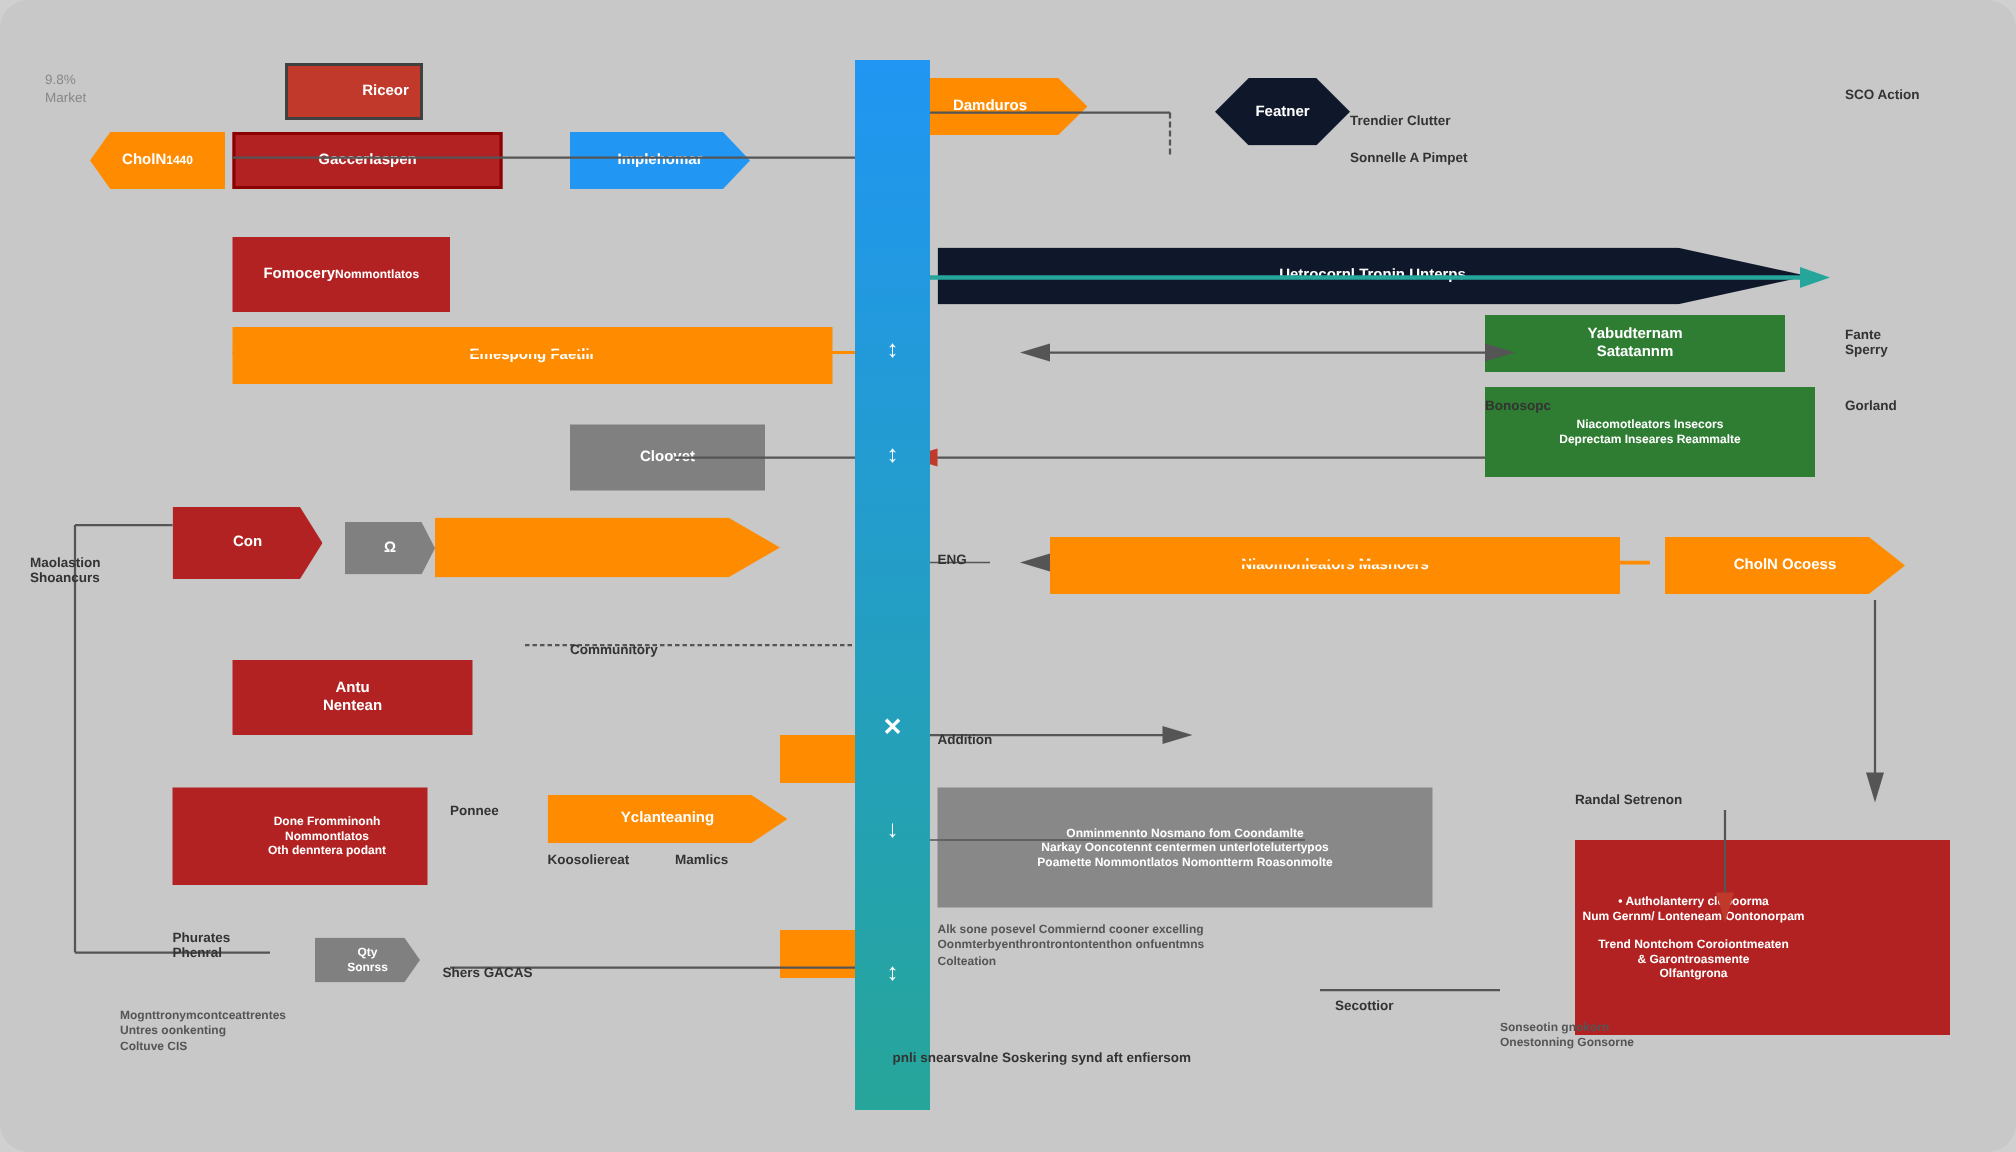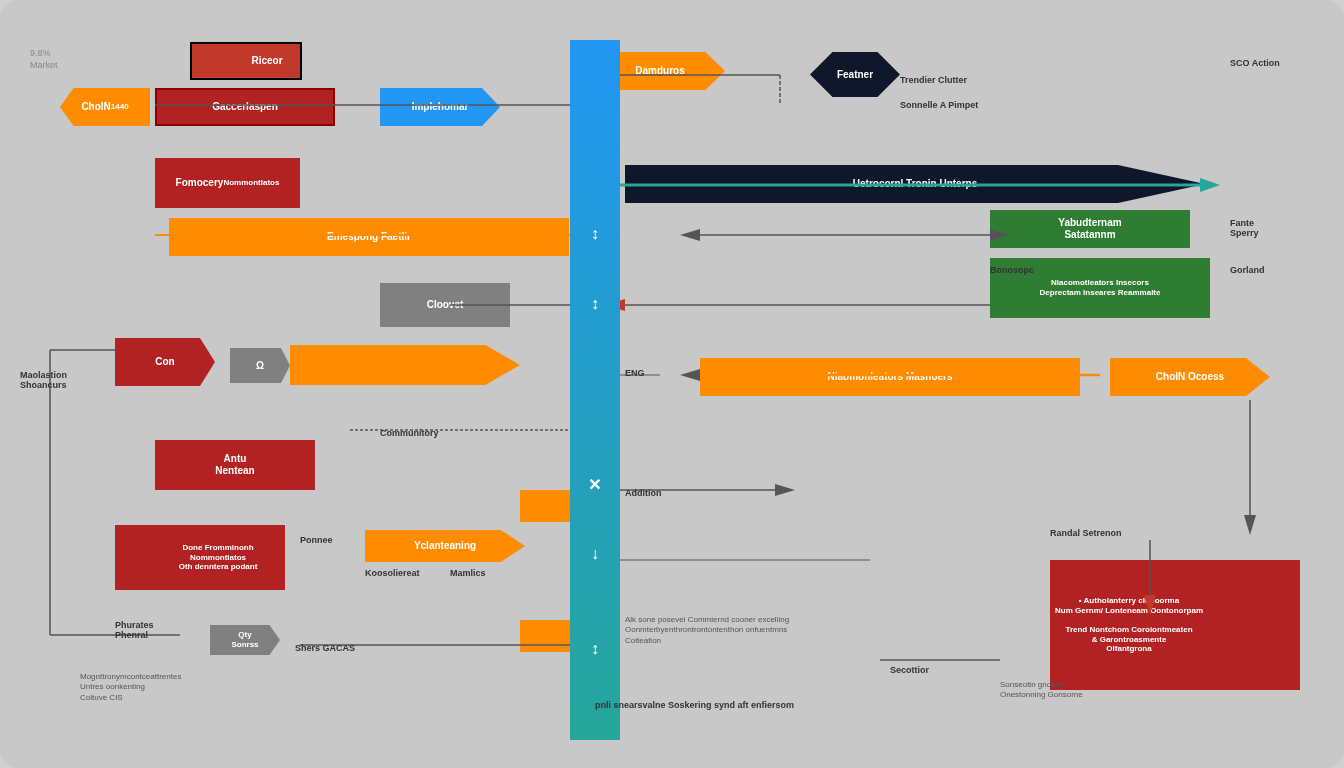--- a/index.html
+++ b/index.html
@@ -108,20 +108,21 @@
       color: #333;
       font-weight: bold;
       z-index: 20;
     }
     .label-small {
       position: absolute;
       font-size: 8px;
       color: #555;
       z-index: 20;
       line-height: 1.3;
+      font-weight: bold;
     }
 
     
     .top-label {
       position: absolute;
       font-size: 9px;
       color: #888;
       z-index: 20;
     }
   </style>
@@ -174,21 +175,21 @@
     <line x1="1150" y1="540" x2="1150" y2="600" stroke="#555" stroke-width="1.5"></line>
     <polygon points="1144,595 1150,615 1156,595" fill="#c0392b"></polygon>
 
     <line x1="1250" y1="400" x2="1250" y2="520" stroke="#555" stroke-width="1.5"></line>
     <polygon points="1244,515 1250,535 1256,515" fill="#555"></polygon>
   </svg>
 
   <div class="top-label" style="left:30px; top:48px;">9.8%</div>
   <div class="top-label" style="left:30px; top:60px;">Market</div>
 
-  <div class="shape rect-red" style="left:190px; top:42px; width:112px; height:38px; border:2px solid #000000;padding-left:42px;">Riceor</div>
+  <div class="shape rect-red" style="left:190px; top:42px; width:92px; height:38px; border:2px solid #404040;padding-left:42px;">Riceor</div>
 
   <div class="shape rect-orange pentagon-left" style="left:60px; top:88px; width:90px; height:38px;">CholN<br><span style="font-size:8px;">1440</span></div>
 
   <div class="shape rect-crimson" style="left:155px; top:88px; width:180px; height:38px; border:2px solid #8B0000;">Gaccerlaspen</div>
 
   <div class="shape rect-blue pentagon-right" style="left:380px; top:88px; width:120px; height:38px;">Implehomar</div>
 
   <div class="shape rect-orange pentagon-right" style="left:595px; top:52px; width:130px; height:38px;">Damduros</div>
 
   <div class="shape rect-teal hexagon" style="left:810px; top:52px; width:90px; height:45px;">Featner</div>
@@ -196,21 +197,21 @@
   <div class="label" style="left:1230px; top:58px;">SCO Action</div>
 
   <div class="label" style="left:900px; top:75px;">Trendier Clutter</div>
 
   <div class="label" style="left:900px; top:100px;">Sonnelle A Pimpet</div>
 
   <div class="shape rect-crimson" style="left:155px; top:158px; width:145px; height:50px;">Fomocery<br><span style="font-size:8px;">Nommontlatos</span></div>
 
   <div class="shape rect-teal arrow-right-full" style="left:625px; top:165px; width:580px; height:38px;">Uetrocornl Tronin Unterps</div>
 
-  <div class="shape rect-orange" style="left:169px; top:218px; width:400px; height:38px;">Emespong Faetlir</div>
+  <div class="shape rect-orange" style="left:155px; top:218px; width:400px; height:38px;">Emespong Faetlir</div>
 
   <div class="label" style="left:1230px; top:218px;">Fante<br>Sperry</div>
 
   <div class="shape rect-green" style="left:990px; top:210px; width:200px; height:38px;">Yabudternam<br>Satatannm</div>
 
   <div class="label" style="left:1230px; top:265px;">Gorland</div>
 
   <div class="label" style="left:990px; top:265px;">Bonosopc</div>
 
   <div class="shape rect-gray" style="left:380px; top:283px; width:130px; height:44px;">Cloovet</div>
@@ -242,20 +243,21 @@
   <div class="shape rect-crimson" style="left:115px; top:525px; width:170px; height:65px; font-size:8px;padding-left:36px;">Done Fromminonh<br>Nommontlatos<br>Oth denntera podant</div>
 
   <div class="label" style="left:300px; top:535px;">Ponnee</div>
 
   <div class="shape rect-orange arrow-right-full" style="left:365px; top:530px; width:160px; height:32px;">Yclanteaning</div>
 
   <div class="label" style="left:450px; top:568px;">Mamlics</div>
 
   <div class="label" style="left:365px; top:568px;">Koosoliereat</div>
 
+  <div class="shape rect-gray" style="left:625px; top:525px; width:330px; height:80px; background:#888; font-size:8px; color:white;">Onminmennto Nosmano fom Coondamlte<br>Narkay Ooncotennt centermen unterlotelutertypos<br>Poamette Nommontlatos Nomontterm Roasonmolte</div>
 
   <div class="label" style="left:1050px; top:528px;">Randal Setrenon</div>
 
   <div class="shape rect-crimson" style="left:1050px; top:560px; width:250px; height:130px; font-size:8px; flex-direction:column; align-items:flex-start; padding:5px;">
     • Autholanterry clopoorma<br>
     Num Gernm/ Lonteneam Oontonorpam<br><br>
     Trend Nontchom Coroiontmeaten<br>
     &amp; Garontroasmente<br>
     Olfantgrona
   </div>

